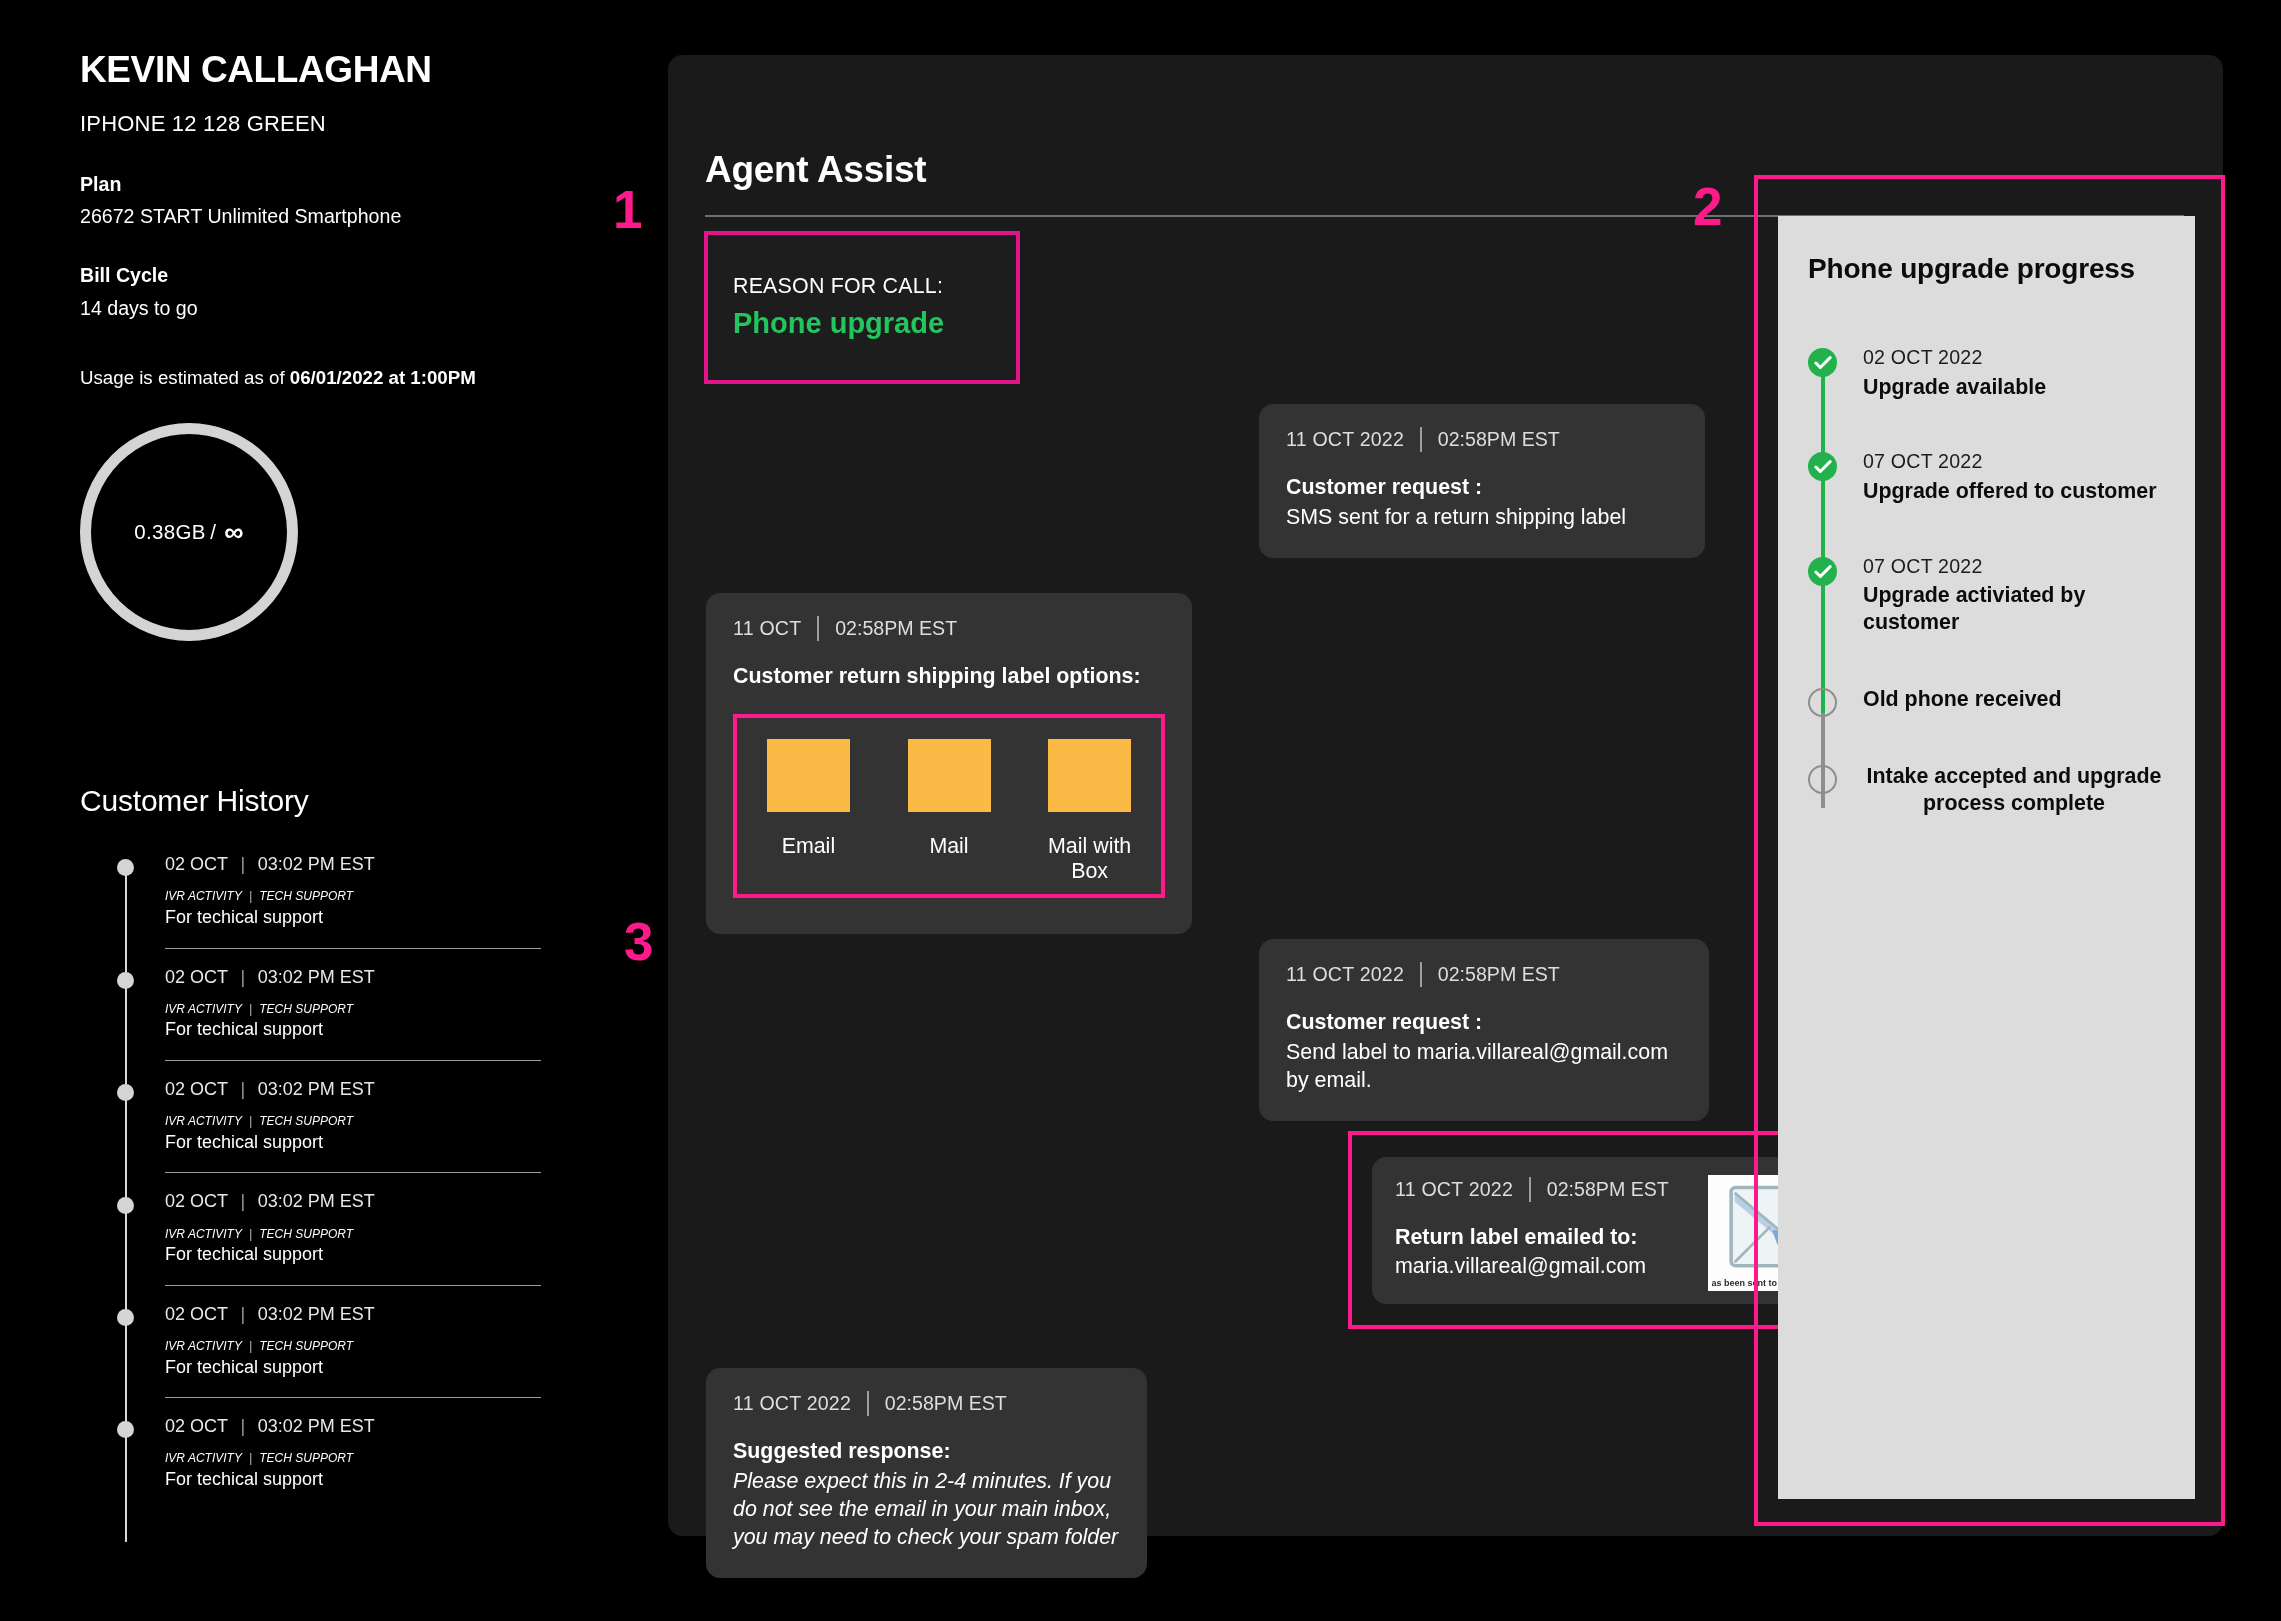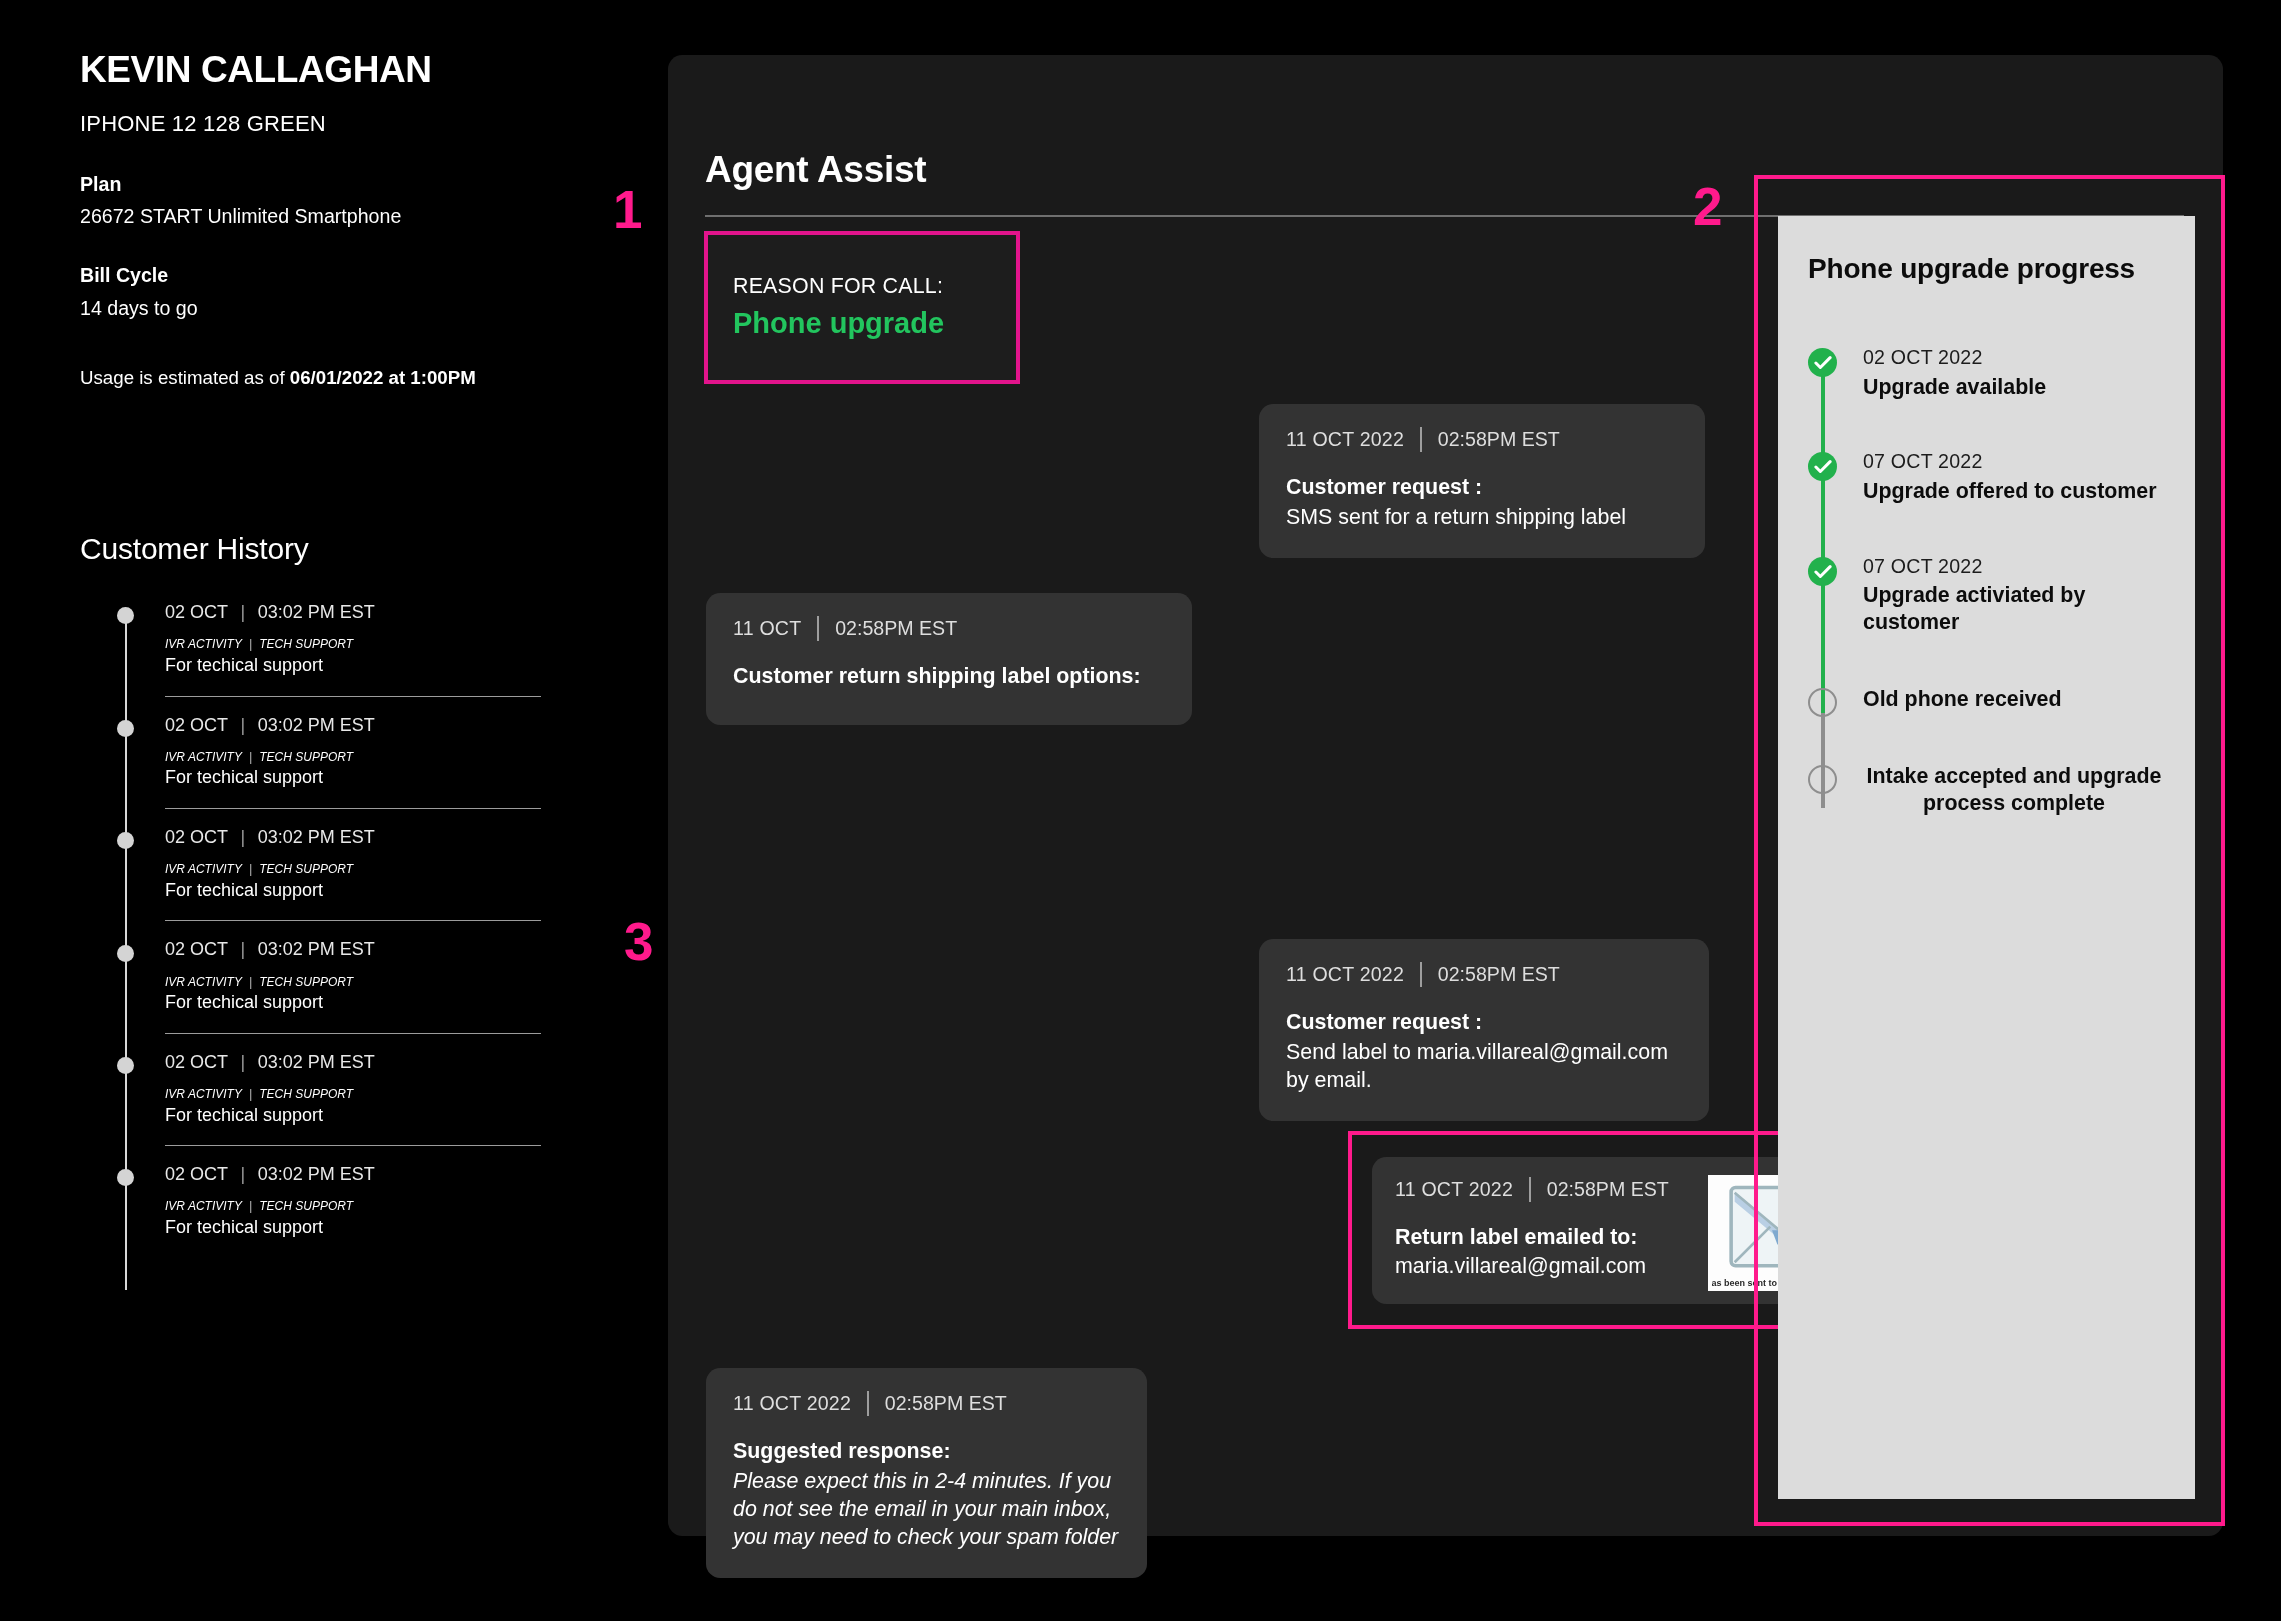--- a/index.html
+++ b/index.html
@@ -125,20 +125,28 @@
 
     <div class="fieldblock">
       <div class="field-label">Bill Cycle</div>
       <div class="field-value">14 days to go</div>
     </div>
 
     <div class="usage-note">
       <span>Usage is estimated as of </span><b>06/01/2022 at 1:00PM</b>
     </div>
 
+    <div class="ring-wrap">
+      <div class="ring"></div>
+      <div class="ring-text">
+        <span>0.38GB</span>
+        <span style="padding:0 6.2px 0 4.5px">/</span>
+        <span class="inf">∞</span>
+      </div>
+    </div>
 
     <div class="hist-title">Customer History</div>
     <div class="timeline" id="hist-list">
         <div class="hist-item">
           <span class="hist-dot"></span>
           <span class="hist-rail"></span>
           <div class="hist-when">
             <span>02 OCT</span>
             <span class="sep">|</span>
             <span>03:02 PM EST</span>
@@ -228,20 +236,34 @@
       <div class="b-text">SMS sent for a return shipping label</div>
     </div>
 
     <div class="bubble bub-opts">
       <div class="b-when">
         <span class="d">11 OCT</span>
         <span class="pipe"></span>
         <span>02:58PM EST</span>
       </div>
       <div class="b-title">Customer return shipping label options:</div>
+      <div class="opt-box" id="opt-list">
+          <div class="opt">
+            <div class="opt-tile" style="background: rgb(251, 185, 69);"></div>
+            <div class="opt-label">Email</div>
+          </div>
+          <div class="opt">
+            <div class="opt-tile" style="background: rgb(251, 185, 69);"></div>
+            <div class="opt-label">Mail</div>
+          </div>
+          <div class="opt">
+            <div class="opt-tile" style="background: rgb(251, 185, 69);"></div>
+            <div class="opt-label">Mail with Box</div>
+          </div>
+        </div>
     </div>
 
     <div class="bubble bub-send">
       <div class="b-when">
         <span class="d">11 OCT 2022</span>
         <span class="pipe"></span>
         <span>02:58PM EST</span>
       </div>
       <div class="b-title">Customer request :</div>
       <div class="b-text">Send label to maria.villareal@gmail.com by email.</div>

